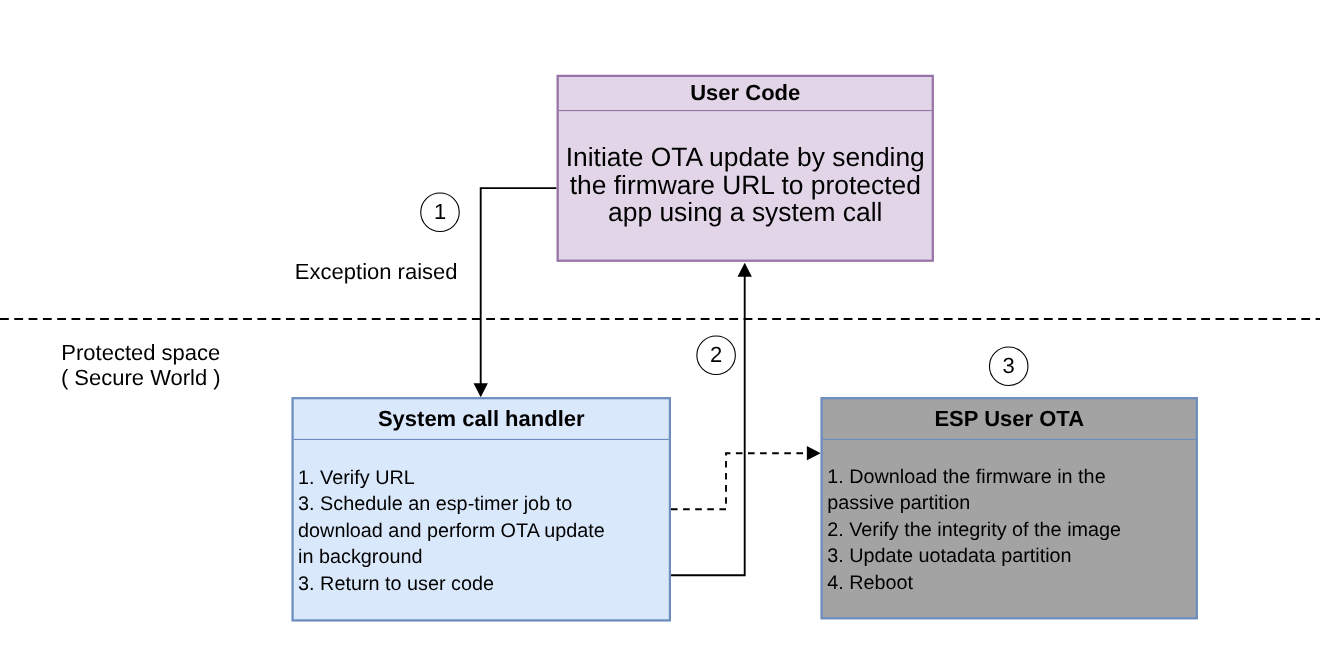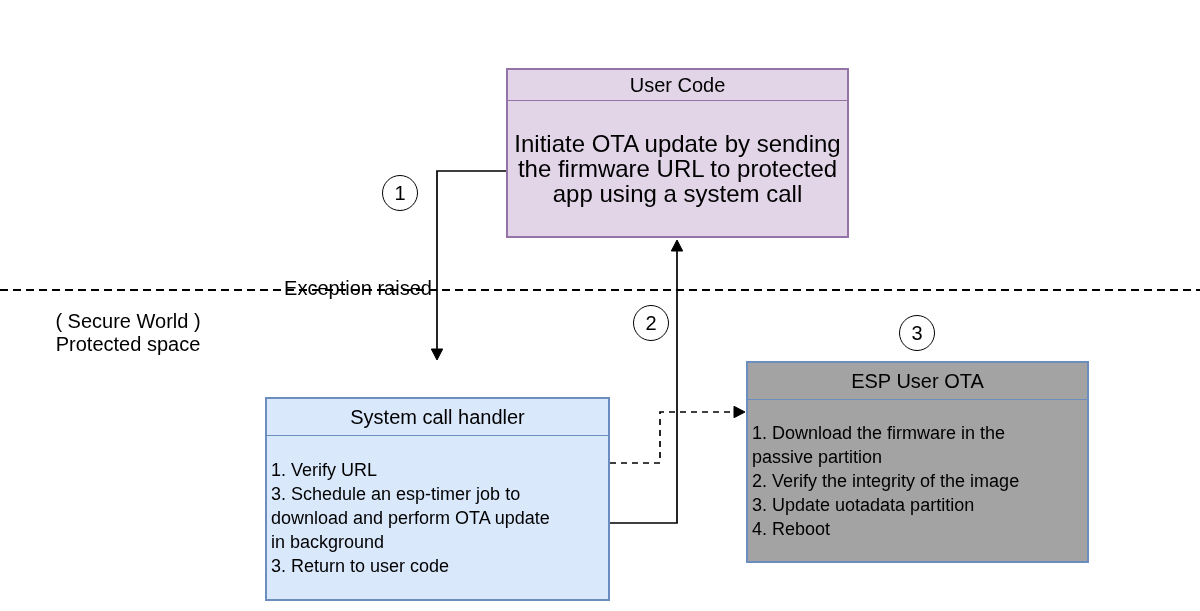--- a/index.html
+++ b/index.html
@@ -23,21 +23,21 @@
     position: absolute;
     border: 2px solid #666;
     display: flex;
     flex-direction: column;
   }
   .node-header {
     display: flex;
     align-items: center;
     justify-content: center;
     border-bottom: 1.5px solid;
-    font-weight: normal;
+    font-weight: bold;
     font-size: 20px;
     flex: 0 0 auto;
   }
   .node-body {
     flex: 1 1 auto;
     display: flex;
     flex-direction: column;
     justify-content: center;
   }
   #user-code-box { left: 506px; top: 68px; width: 343px; height: 170px; }
@@ -63,26 +63,25 @@
     position: absolute;
     text-align: center;
     font-size: 20px;
     line-height: 23px;
     white-space: nowrap;
   }
   #user-space-label { left: 17px; top: 225px; width: 220px; }
   #protected-space-label { left: 18px; top: 310px; width: 220px; }
   #exception-label {
     position: absolute;
-    left: 268px; top: 237px; width: 180px;
+    left: 252px; top: 237px; width: 180px;
     text-align: center;
     font-size: 20px;
     line-height: 23px;
     white-space: nowrap;
-    margin-top: 40px;
   }
   .step-badge {
     position: absolute;
     width: 36px; height: 36px;
     border: 1.7px solid #000;
     border-radius: 50%;
     background: #ffffff;
     display: flex;
     align-items: center;
     justify-content: center;
@@ -111,31 +110,31 @@
       <path d="M677,240 L671.3,251 L682.7,251 Z" fill="#000" stroke="#000"></path>
     </g>
 
     <g>
       <path d="M610,463 H660 V412 H736" fill="none" stroke="#000" stroke-width="1.7" stroke-dasharray="6 5"></path>
       <path d="M745,412 L734,406.3 L734,417.7 Z" fill="#000" stroke="#000"></path>
     </g>
   </svg>
 
   <div class="space-label" id="protected-space-label">
+    <div>Protected space</div>
     <div>( Secure World )</div>
-    <div>Protected space</div>
   </div>
   <div id="exception-label">Exception raised</div>
 
   <div class="node" id="user-code-box" style="background-color: rgb(225, 213, 231); border-color: rgb(150, 115, 166);">
     <div class="node-header" style="border-color: rgb(150, 115, 166);">User Code</div>
     <div class="node-body">Initiate OTA update by sending the firmware URL to protected app using a system call</div>
   </div>
 
-  <div class="node" id="system-call-box" style="background-color: rgb(218, 232, 252); border-color: rgb(108, 142, 191); margin-top: 36px;">
+  <div class="node" id="system-call-box" style="background-color: rgb(218, 232, 252); border-color: rgb(108, 142, 191);">
     <div class="node-header" style="border-color: rgb(108, 142, 191);">System call handler</div>
     <div class="node-body list-body">
       <div>1. Verify URL</div>
       <div>3. Schedule an esp-timer job to download and perform OTA update in background</div>
       <div>3. Return to user code</div>
     </div>
   </div>
 
   <div class="node" id="esp-ota-box" style="background-color: #a3a3a3; border-color: rgb(108, 142, 191);">
     <div class="node-header" style="border-color: rgb(108, 142, 191);">ESP User OTA</div>

